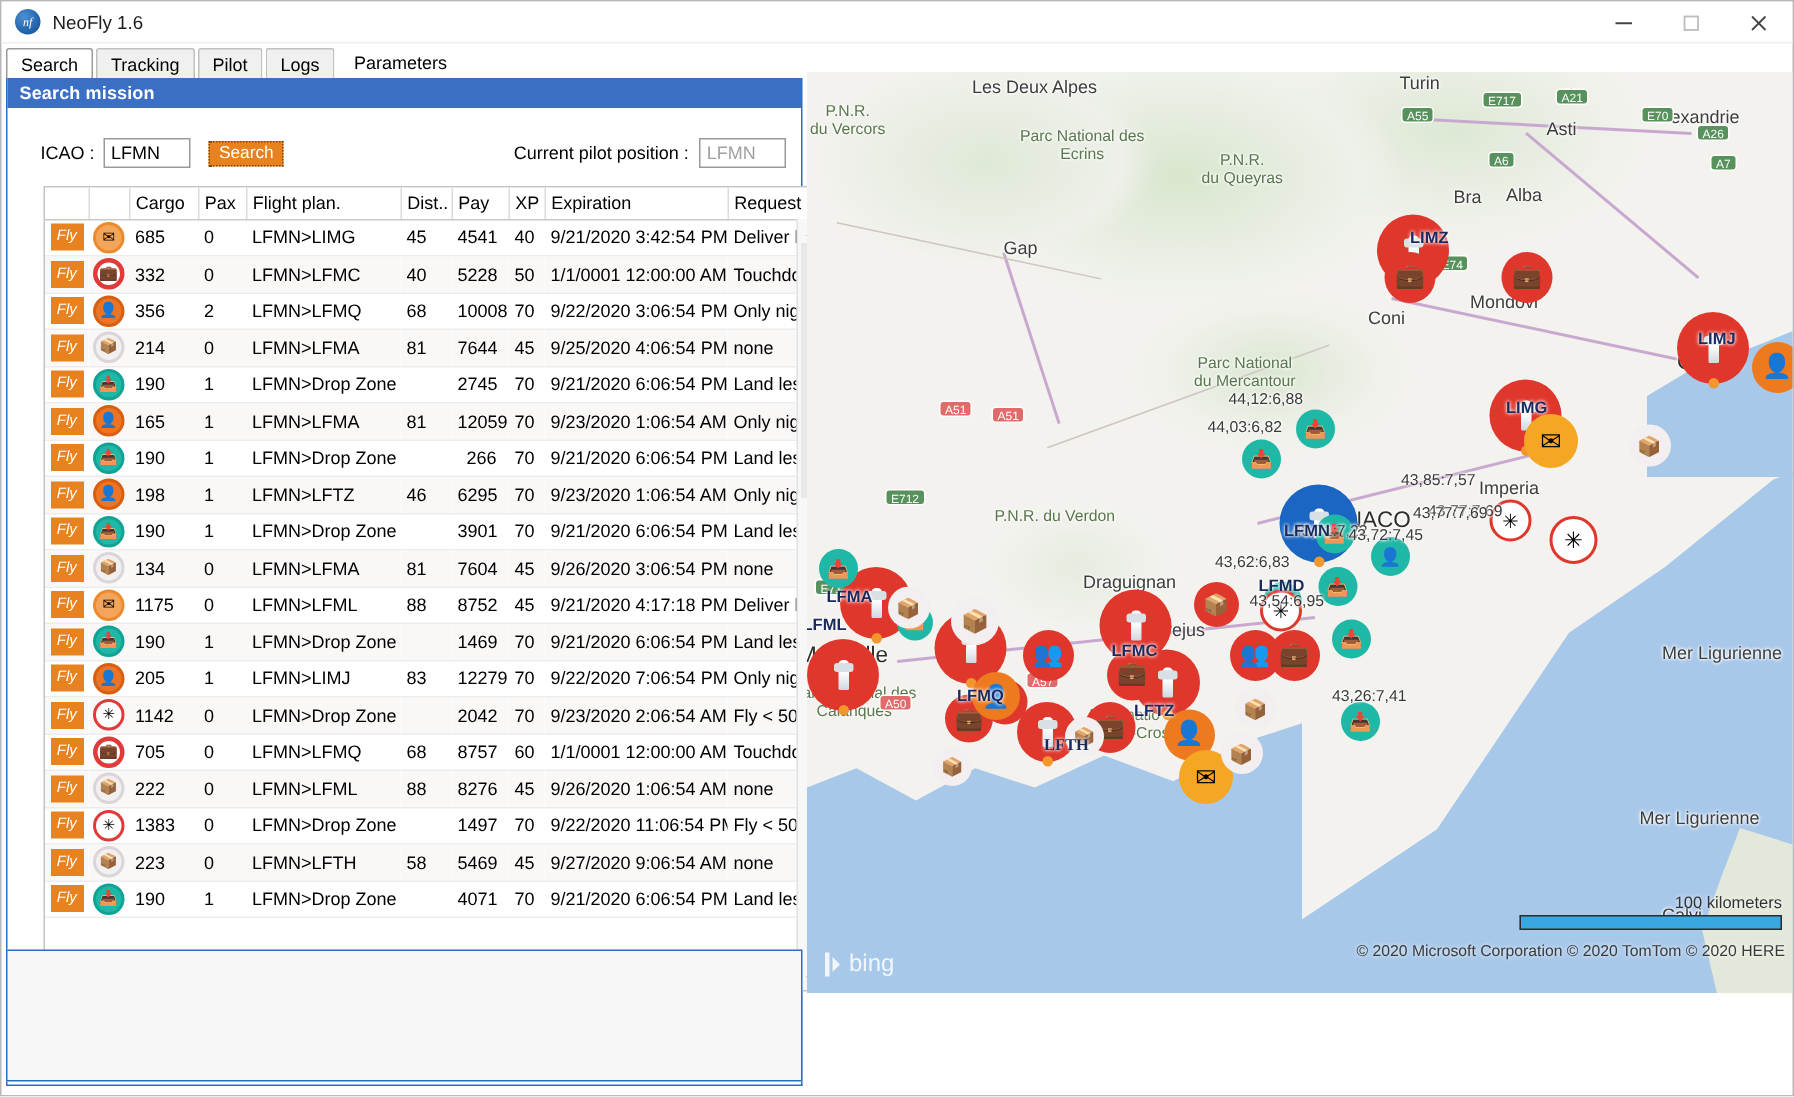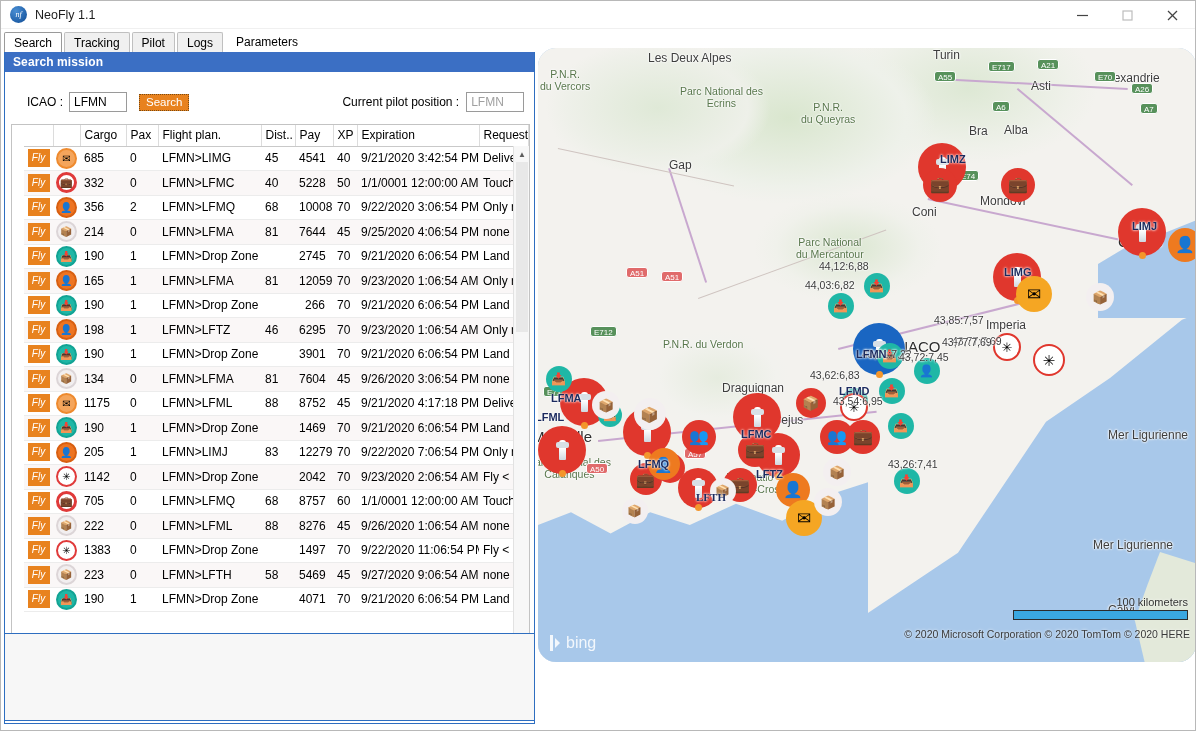--- a/index.html
+++ b/index.html
@@ -111,26 +111,25 @@
     color: #ffffff;
     font-size: 11.5px;
     display: flex; align-items: center;
     border: 1px dotted #7a4a10;
     cursor: pointer;
   }
   .pilotpos-label { margin-left: 153px; margin-right: 7px; }
 
   
   .grid-wrap {
-    position: absolute; top: 72px; left: 6px;
+    position: absolute; top: 72px; left: 24px;
     width: 519px; height: 537px;
     border: 1px solid #c3c3c3;
     background: #ffffff;
     overflow: hidden;
-    padding-left: 12px;
   }
   table.grid {
     border-collapse: collapse;
     width: 100%;
     table-layout: fixed;
     font-size: 12px;
   }
   table.grid th {
     height: 21px;
     background: #ffffff;
@@ -249,21 +248,20 @@
     cursor: pointer;
     border: none;
   }
 
   
   .map {
     position: absolute; top: 47px; left: 537px;
     width: 658px; height: 614px;
     overflow: hidden;
     background: #a8c8ea;
-    border-radius: 18px;
   }
   .map-land {
     position: absolute; inset: 0;
     background:
       radial-gradient(ellipse 150px 90px at 120px 60px, #dfe9d7 0%, #eef0e9 60%, rgba(238,240,233,0) 75%),
       radial-gradient(ellipse 190px 110px at 250px 70px, #d9e6ce 0%, #eef1ea 62%, rgba(238,241,234,0) 78%),
       radial-gradient(ellipse 170px 100px at 430px 40px, #dde8d4 0%, #eff1ea 60%, rgba(239,241,234,0) 76%),
       radial-gradient(ellipse 120px 70px at 310px 200px, #dbe7d1 0%, #f0f1eb 60%, rgba(240,241,235,0) 78%),
       radial-gradient(ellipse 90px 60px at 180px 330px, #e6ecdf 0%, #f2f2ee 65%, rgba(242,242,238,0) 80%),
       linear-gradient(#f3f2ee, #f3f2ee);
@@ -364,21 +362,21 @@
     white-space: nowrap; text-shadow: 0 0 3px #fff;
   }
 </style>
 </head>
 <body>
 
 <div id="app">
 
   <div class="titlebar">
     <div class="app-logo"></div>
-    <div class="app-title">NeoFly 1.1</div>
+    <div class="app-title">NeoFly 1.6</div>
     <div class="winbtns">
       <div class="winbtn">
         <svg width="13" height="13" viewBox="0 0 13 13">
             <line x1="1" y1="6.5" x2="12" y2="6.5" stroke="#444" stroke-width="1.2"></line>
           </svg>
       </div>
       <div class="winbtn">
         <svg width="13" height="13" viewBox="0 0 13 13">
             <rect x="2" y="2" width="9" height="9" fill="none" stroke="#bdbdbd" stroke-width="1.2"></rect>
           </svg>

